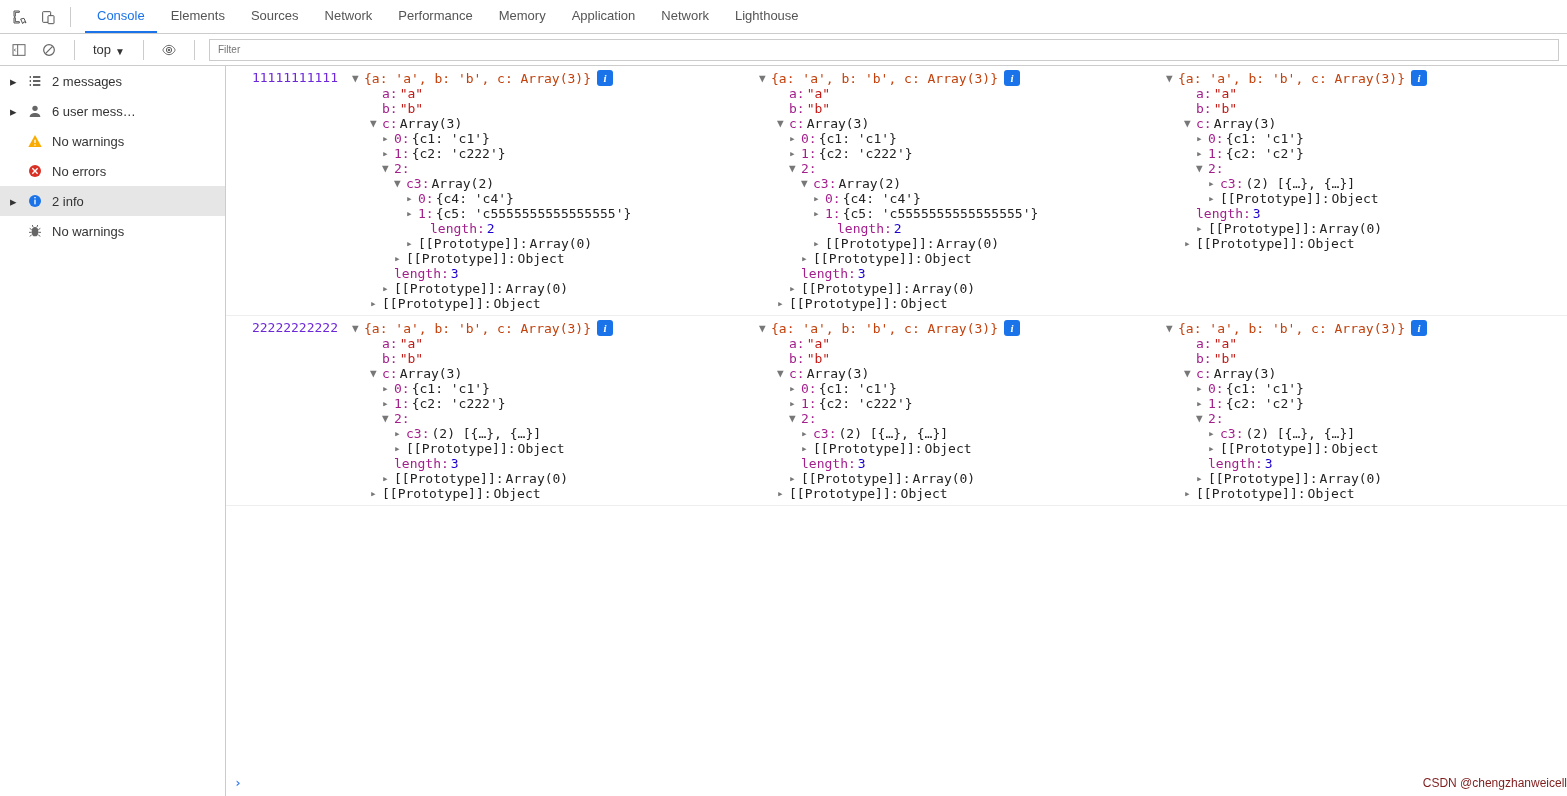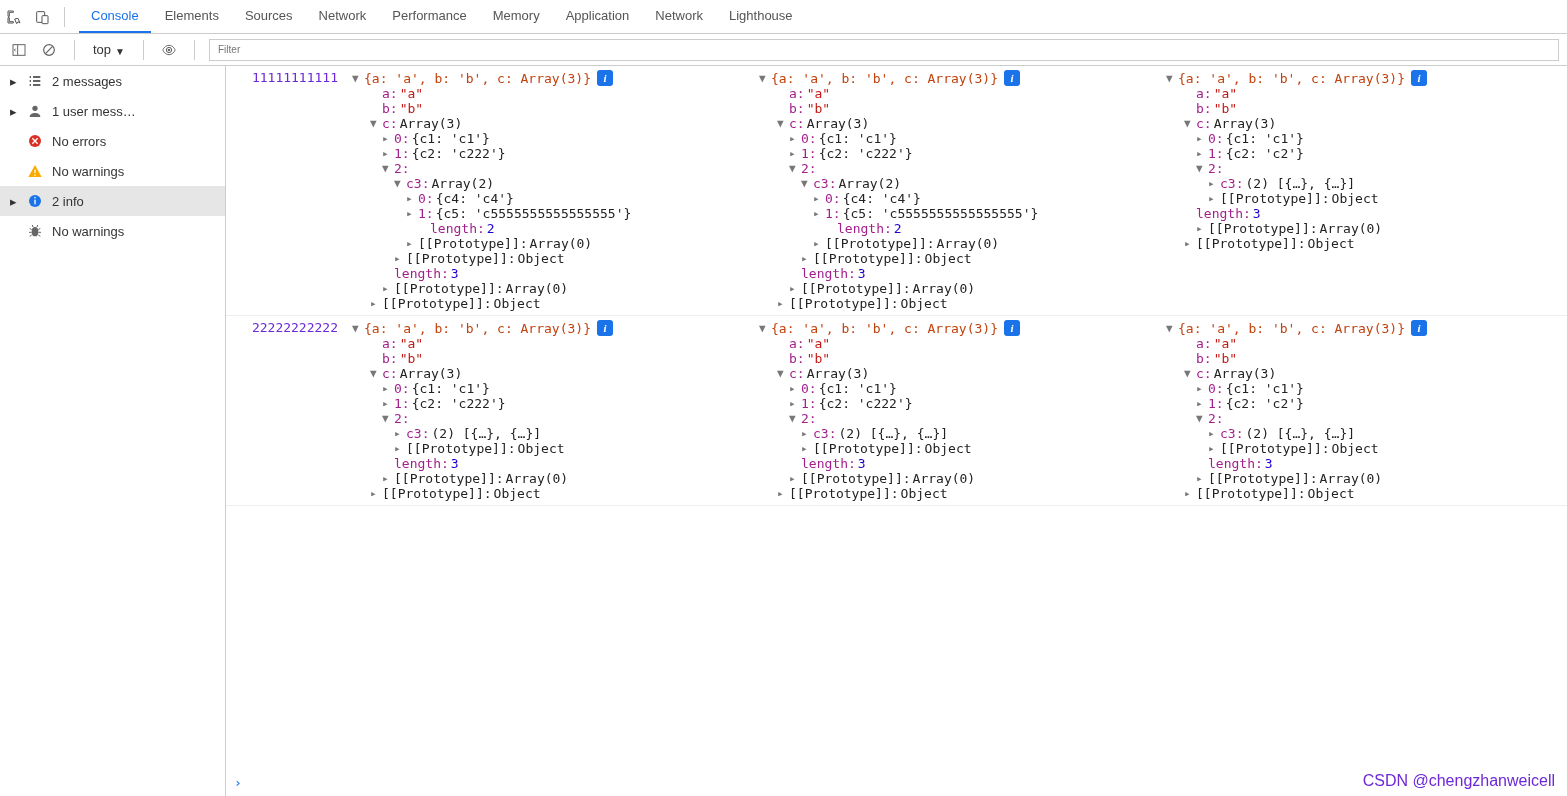--- a/index.html
+++ b/index.html
@@ -1,18 +1,18 @@
 <!DOCTYPE html>
 <html><head>
 <meta charset="utf-8">
 <style>
 *{box-sizing:border-box;margin:0;padding:0}
 body{font-family:-apple-system,'Segoe UI',Arial,sans-serif;font-size:13px;color:#333;background:#fff;width:1567px;height:796px;overflow:hidden}
 .mono{font-family:Consolas,Menlo,monospace;font-size:13px}
-.toolbar{height:34px;border-bottom:1px solid #ccc;display:flex;align-items:center;padding:0 2px;gap:4px}
+.toolbar{height:34px;border-bottom:1px solid #ccc;display:flex;align-items:center;padding:0 8px;gap:4px}
 .tb-icon{width:24px;height:24px;display:flex;align-items:center;justify-content:center;color:#555;cursor:pointer}
 .divider{width:1px;height:20px;background:#ccc;margin:0 6px}
 .tabs{display:flex;gap:2px;margin-left:4px}
 .tab{padding:8px 12px;color:#555;cursor:pointer;border-bottom:2px solid transparent}
 .tab.active{color:#1a73e8;border-bottom:2px solid #1a73e8}
 .subbar{height:32px;border-bottom:1px solid #ccc;display:flex;align-items:center;padding:0 8px;gap:8px}
 .sb-icon{width:22px;height:22px;display:flex;align-items:center;justify-content:center;color:#666;cursor:pointer}
 .ctx{display:flex;align-items:flex-end;gap:4px;color:#333;cursor:pointer;padding:0 4px}
 .filter{flex:1;border:1px solid #ccc;height:22px;padding:0 8px;font-size:10px;color:#888}
 .body{display:flex;height:calc(796px - 66px)}
@@ -32,21 +32,21 @@
 .str{color:#c41a16}
 .num{color:#1c00cf}
 .cls{color:#222}
 .gray{color:#c2410c;}
 .info-badge{width:16px;height:16px;background:#1a73e8;color:#fff;border-radius:3px;display:inline-flex;align-items:center;justify-content:center;font-size:11px;margin-left:4px;font-weight:bold;font-style:italic;font-family:serif}
 .indent-1{padding-left:18px}
 .indent-2{padding-left:30px}
 .indent-3{padding-left:42px}
 .indent-4{padding-left:54px}
 .indent-5{padding-left:66px}
-.watermark{position:fixed;bottom:6px;right:12px;color:#6d28d9;font-size:16px}
+.watermark{position:fixed;bottom:6px;right:0;color:#7f1d1d;font-size:12px}
 .prompt{position:fixed;bottom:6px;left:234px;color:#367cf1;font-weight:bold}
 svg{width:16px;height:16px;fill:currentColor}
 </style>
 </head>
 <body>
 
 <div class="toolbar">
   <div class="tb-icon">
       <svg viewBox="0 0 24 24">
         <path d="M3 3h8v2H5v6H3V3zm0 18h8v-2H5v-6H3v8zm10-6l3 7 2-3 3 2-3-7-5 1z" fill="none" stroke="currentColor" stroke-width="1.5"></path>
@@ -114,43 +114,43 @@
         <span>2 messages</span>
       </div>
     <div class="sb-item">
         <span class="sb-caret">▸</span>
         <span class="sb-ico">
           <svg viewBox="0 0 24 24">
             <circle cx="12" cy="8" r="4" fill="#666"></circle>
             <path d="M4 21c0-4 4-6 8-6s8 2 8 6" fill="#666"></path>
           </svg>
         </span>
-        <span>1 user mess…</span>
-      </div>
-    <div class="sb-item">
-        <span class="sb-caret"></span>
-        <span class="sb-ico">
-          <svg viewBox="0 0 24 24">
-            <circle cx="12" cy="12" r="9" fill="#d93025"></circle>
-            <path d="M8 8l8 8M16 8l-8 8" stroke="#fff" stroke-width="2"></path>
-          </svg>
-        </span>
-        <span>No errors</span>
+        <span>6 user mess…</span>
       </div>
     <div class="sb-item">
         <span class="sb-caret"></span>
         <span class="sb-ico">
           <svg viewBox="0 0 24 24">
             <path d="M12 3l10 18H2L12 3z" fill="#f9ab00"></path>
             <rect x="11" y="10" width="2" height="5" fill="#fff"></rect>
             <rect x="11" y="17" width="2" height="2" fill="#fff"></rect>
           </svg>
         </span>
         <span>No warnings</span>
       </div>
+    <div class="sb-item">
+        <span class="sb-caret"></span>
+        <span class="sb-ico">
+          <svg viewBox="0 0 24 24">
+            <circle cx="12" cy="12" r="9" fill="#d93025"></circle>
+            <path d="M8 8l8 8M16 8l-8 8" stroke="#fff" stroke-width="2"></path>
+          </svg>
+        </span>
+        <span>No errors</span>
+      </div>
     <div class="sb-item sel">
         <span class="sb-caret">▸</span>
         <span class="sb-ico">
           <svg viewBox="0 0 24 24">
             <circle cx="12" cy="12" r="9" fill="#1a73e8"></circle>
             <rect x="11" y="10" width="2" height="7" fill="#fff"></rect>
             <rect x="11" y="6" width="2" height="2" fill="#fff"></rect>
           </svg>
         </span>
         <span>2 info</span>

